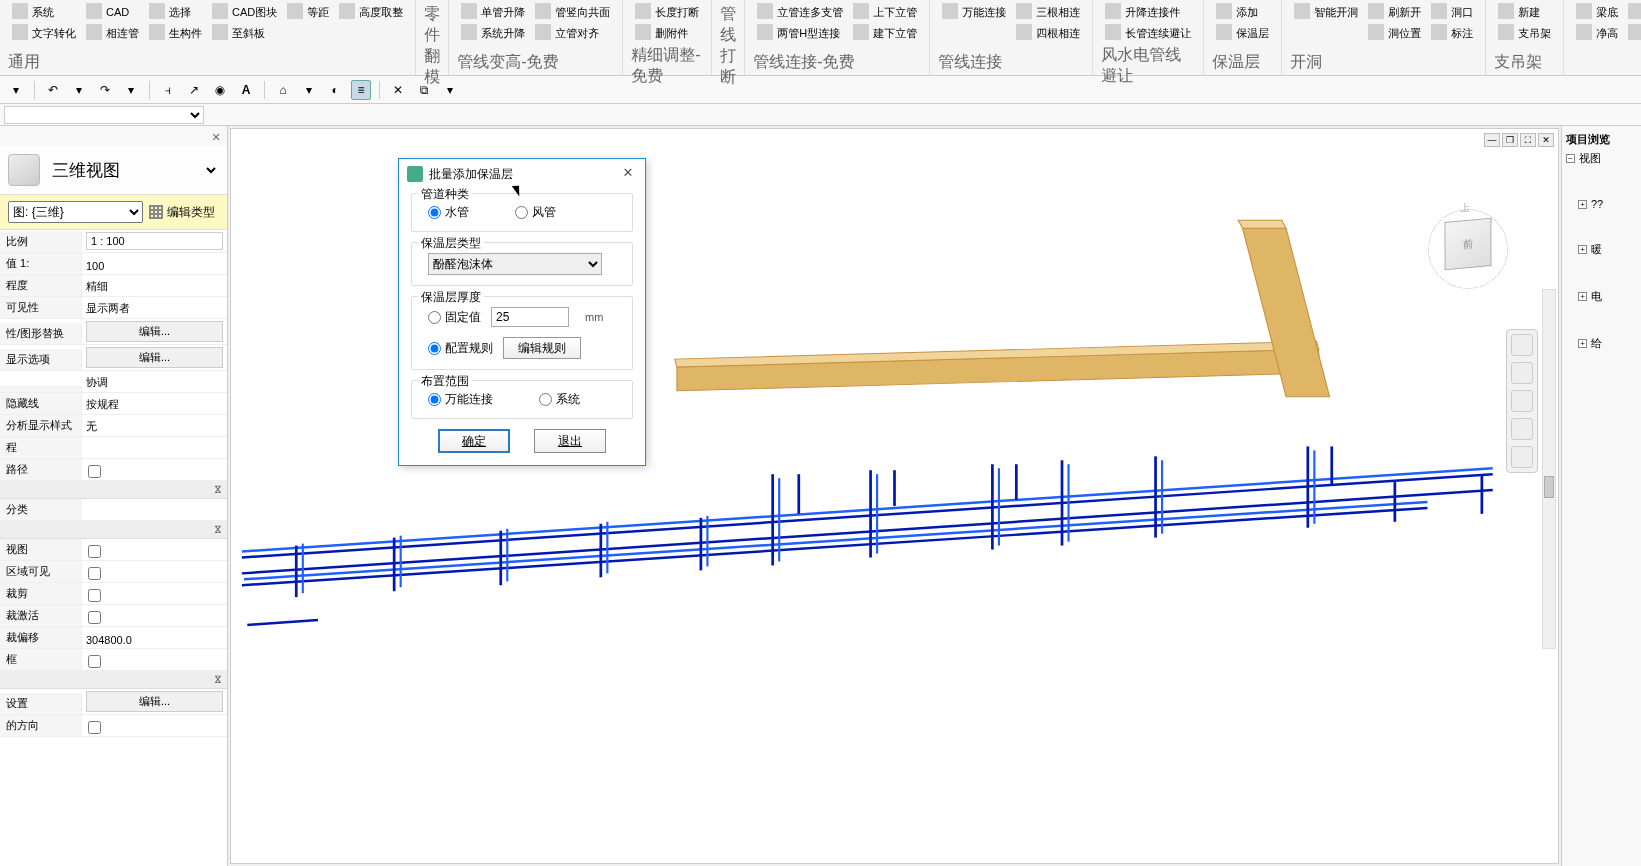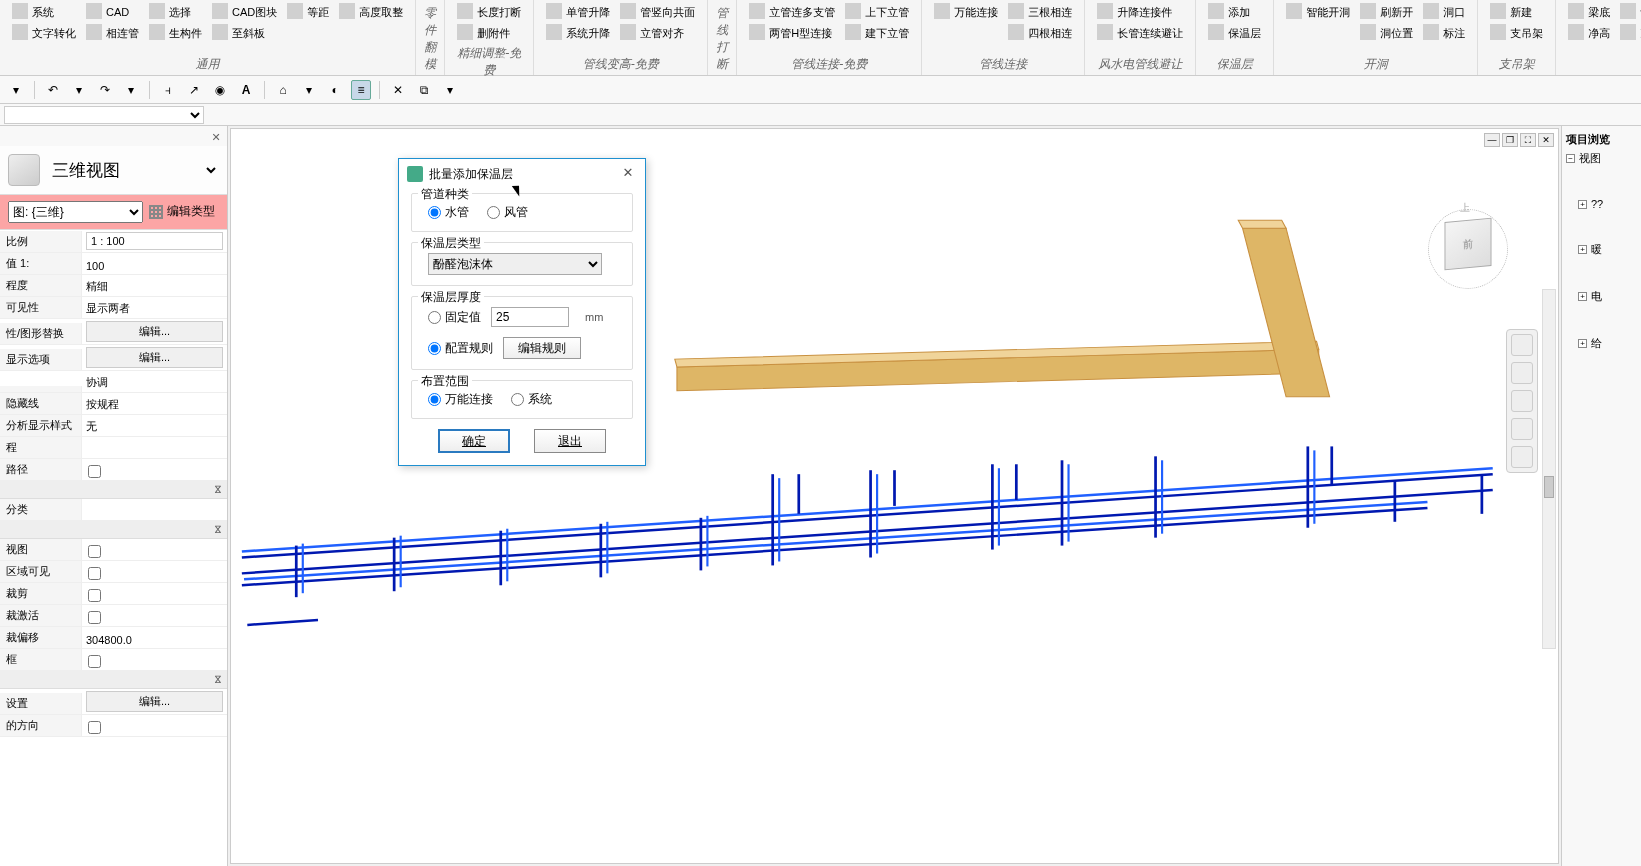--- a/index.html
+++ b/index.html
@@ -6,40 +6,40 @@
 body { font-family: "Microsoft YaHei", "SimSun", Arial, sans-serif; font-size: 12px; background: #f0f0f0; overflow: hidden; width: 1641px; height: 866px; position: relative; }
 
 
 .ribbon { background: #f5f5f5; border-bottom: 1px solid #ccc; display: flex; height: 76px; }
 .ribbon-group { border-right: 1px solid #ddd; padding: 2px 8px; display: flex; flex-direction: column; }
 .ribbon-buttons { display: flex; gap: 2px; flex: 1; }
 .ribbon-icon { width: 24px; height: 24px; background: #d0d0d0; margin-bottom: 2px; display: inline-block; }
 .ribbon-icon.small { width: 16px; height: 16px; }
 .ribbon-btn-small { display: flex; align-items: center; gap: 4px; padding: 1px 4px; cursor: pointer; font-size: 11px; white-space: nowrap; }
 .ribbon-col { display: flex; flex-direction: column; gap: 1px; }
-.ribbon-group-label { text-align: center; font-size: 12px; color: #666; padding-top: 2px; font-style: italic; }
+.ribbon-group-label { font-size: 16px; color: #666; padding-top: 2px; }
 
 
 .quick-bar { background: #f8f8f8; border-bottom: 1px solid #ccc; padding: 4px 6px; display: flex; gap: 6px; align-items: center; height: 28px; }
 .qb-btn { width: 20px; height: 20px; display: inline-flex; align-items: center; justify-content: center; cursor: pointer; border-radius: 2px; }
 .qb-btn.active { background: #c8d8e8; border: 1px solid #6a9; }
 .qb-sep { width: 1px; height: 18px; background: #ccc; margin: 0 2px; }
 
 
 .filter-bar { background: #f8f8f8; border-bottom: 1px solid #ccc; height: 22px; display: flex; align-items: center; padding: 0 4px; }
 .filter-dd { width: 200px; height: 18px; border: 1px solid #ccc; background: #fff; font-size: 11px; }
 
 
 .main { display: flex; height: calc(100% - 126px); position: relative; }
 .left-panel { width: 228px; background: #f8f8f8; border-right: 1px solid #ccc; display: flex; flex-direction: column; position: relative; }
 .panel-close { position: absolute; right: 4px; top: 4px; width: 14px; height: 14px; cursor: pointer; font-size: 11px; text-align: center; line-height: 14px; color: #666; }
 .panel-header { display: flex; align-items: center; padding: 8px; gap: 8px; border-bottom: 1px solid #ddd; background: #fdfdfd; margin-top: 20px; }
 .panel-header-icon { width: 32px; height: 32px; background: linear-gradient(145deg,#eee,#ccc); border: 1px solid #bbb; border-radius: 4px; }
 .panel-header-dd { flex: 1; border: none; background: transparent; font-size: 17px; }
-.panel-subheader { display: flex; align-items: flex-start; padding: 6px 8px; gap: 2px; border-bottom: 1px solid #ddd; background: #fca5a5; }
+.panel-subheader { display: flex; align-items: center; padding: 6px 8px; gap: 2px; border-bottom: 1px solid #ddd; background: #fef9c3; }
 .panel-subheader select { flex: 1; font-size: 12px; height: 22px; }
 .edit-type-btn { display: flex; align-items: center; gap: 4px; font-size: 12px; cursor: pointer; padding: 2px 4px; }
 .grid-icon { width: 14px; height: 14px; background: repeating-linear-gradient(0deg,#888,#888 2px,transparent 2px,transparent 4px), repeating-linear-gradient(90deg,#888,#888 2px,transparent 2px,transparent 4px); }
 
 .prop-grid { flex: 1; overflow-y: auto; background: #fff; }
 .prop-row { display: flex; border-bottom: 1px solid #eee; min-height: 22px; align-items: flex-end; }
 .prop-label { width: 82px; padding: 3px 6px; background: #f5f5f5; border-right: 1px solid #eee; font-size: 11px; display: flex; align-items: center; }
 .prop-value { flex: 1; padding: 2px 4px; font-size: 11px; display: flex; align-items: center; }
 .prop-value input[type=text] { width: 100%; border: 1px solid #ccc; padding: 2px 4px; font-size: 11px; }
 .prop-value input[type=checkbox] { margin-left: 2px; }
@@ -71,21 +71,21 @@
 .tree-root { font-weight: bold; padding: 2px; }
 
 
 .dialog { position: absolute; top: 158px; left: 398px; width: 248px; background: #fff; border: 1px solid #1e90d0; box-shadow: 2px 2px 8px rgba(0,0,0,0.2); z-index: 100; }
 .dialog-title { display: flex; align-items: center; padding: 6px 8px; gap: 6px; font-size: 12px; }
 .dialog-title-icon { width: 16px; height: 16px; background: #4a8; border-radius: 2px; }
 .dialog-close { margin-left: auto; width: 18px; height: 18px; cursor: pointer; font-size: 13px; text-align: center; line-height: 16px; color: #555; }
 .dialog-body { padding: 4px 12px 12px; }
 .fieldset { border: 1px solid #ddd; border-radius: 2px; padding: 10px 16px; margin-bottom: 10px; position: relative; }
 .fieldset-legend { position: absolute; top: -8px; left: 6px; background: #fff; padding: 0 3px; font-size: 12px; }
-.radio-row { display: flex; gap: 18px; align-items: flex-end; }
+.radio-row { display: flex; gap: 46px; align-items: flex-end; }
 .radio-item { display: flex; align-items: center; gap: 4px; font-size: 12px; cursor: pointer; }
 .radio-item input { cursor: pointer; }
 .dialog-select { width: 174px; height: 22px; font-size: 12px; border: 1px solid #aaa; }
 .dialog-input { width: 78px; height: 20px; border: 1px solid #aaa; padding: 0 4px; font-size: 12px; }
 .unit-label { font-size: 11px; margin-left: 6px; color: #555; }
 .dialog-btn-row { display: flex; justify-content: center; gap: 24px; margin-top: 8px; }
 .dialog-btn { width: 72px; height: 24px; border: 1px solid #888; background: linear-gradient(#fff,#eee); cursor: pointer; font-size: 12px; text-decoration: underline; }
 .dialog-btn.primary { border: 2px solid #2a7ac0; }
 .rule-btn { width: 78px; height: 22px; border: 1px solid #999; background: linear-gradient(#fff,#eee); cursor: pointer; font-size: 12px; }
 
@@ -157,54 +157,54 @@
     </div>
     <div class="ribbon-group">
       <div class="ribbon-buttons"></div>
       <div class="ribbon-group-label">零件翻模</div>
     </div>
     <div class="ribbon-group">
       <div class="ribbon-buttons">
         <div class="ribbon-col">
           <div class="ribbon-btn-small">
             <span class="ribbon-icon small"></span>
+            <span>单管升降</span>
+          </div>
+          <div class="ribbon-btn-small">
+            <span class="ribbon-icon small"></span>
+            <span>系统升降</span>
+          </div>
+        </div>
+        <div class="ribbon-col">
+          <div class="ribbon-btn-small">
+            <span class="ribbon-icon small"></span>
+            <span>管竖向共面</span>
+          </div>
+          <div class="ribbon-btn-small">
+            <span class="ribbon-icon small"></span>
+            <span>立管对齐</span>
+          </div>
+        </div>
+      </div>
+      <div class="ribbon-group-label">管线变高-免费</div>
+    </div>
+    <div class="ribbon-group">
+      <div class="ribbon-buttons">
+        <div class="ribbon-col">
+          <div class="ribbon-btn-small">
+            <span class="ribbon-icon small"></span>
             <span>长度打断</span>
           </div>
           <div class="ribbon-btn-small">
             <span class="ribbon-icon small"></span>
             <span>删附件</span>
           </div>
         </div>
       </div>
       <div class="ribbon-group-label">精细调整-免费</div>
-    </div>
-    <div class="ribbon-group">
-      <div class="ribbon-buttons">
-        <div class="ribbon-col">
-          <div class="ribbon-btn-small">
-            <span class="ribbon-icon small"></span>
-            <span>单管升降</span>
-          </div>
-          <div class="ribbon-btn-small">
-            <span class="ribbon-icon small"></span>
-            <span>系统升降</span>
-          </div>
-        </div>
-        <div class="ribbon-col">
-          <div class="ribbon-btn-small">
-            <span class="ribbon-icon small"></span>
-            <span>管竖向共面</span>
-          </div>
-          <div class="ribbon-btn-small">
-            <span class="ribbon-icon small"></span>
-            <span>立管对齐</span>
-          </div>
-        </div>
-      </div>
-      <div class="ribbon-group-label">管线变高-免费</div>
     </div>
     <div class="ribbon-group">
       <div class="ribbon-buttons"></div>
       <div class="ribbon-group-label">管线打断</div>
     </div>
     <div class="ribbon-group">
       <div class="ribbon-buttons">
         <div class="ribbon-col">
           <div class="ribbon-btn-small">
             <span class="ribbon-icon small"></span>

